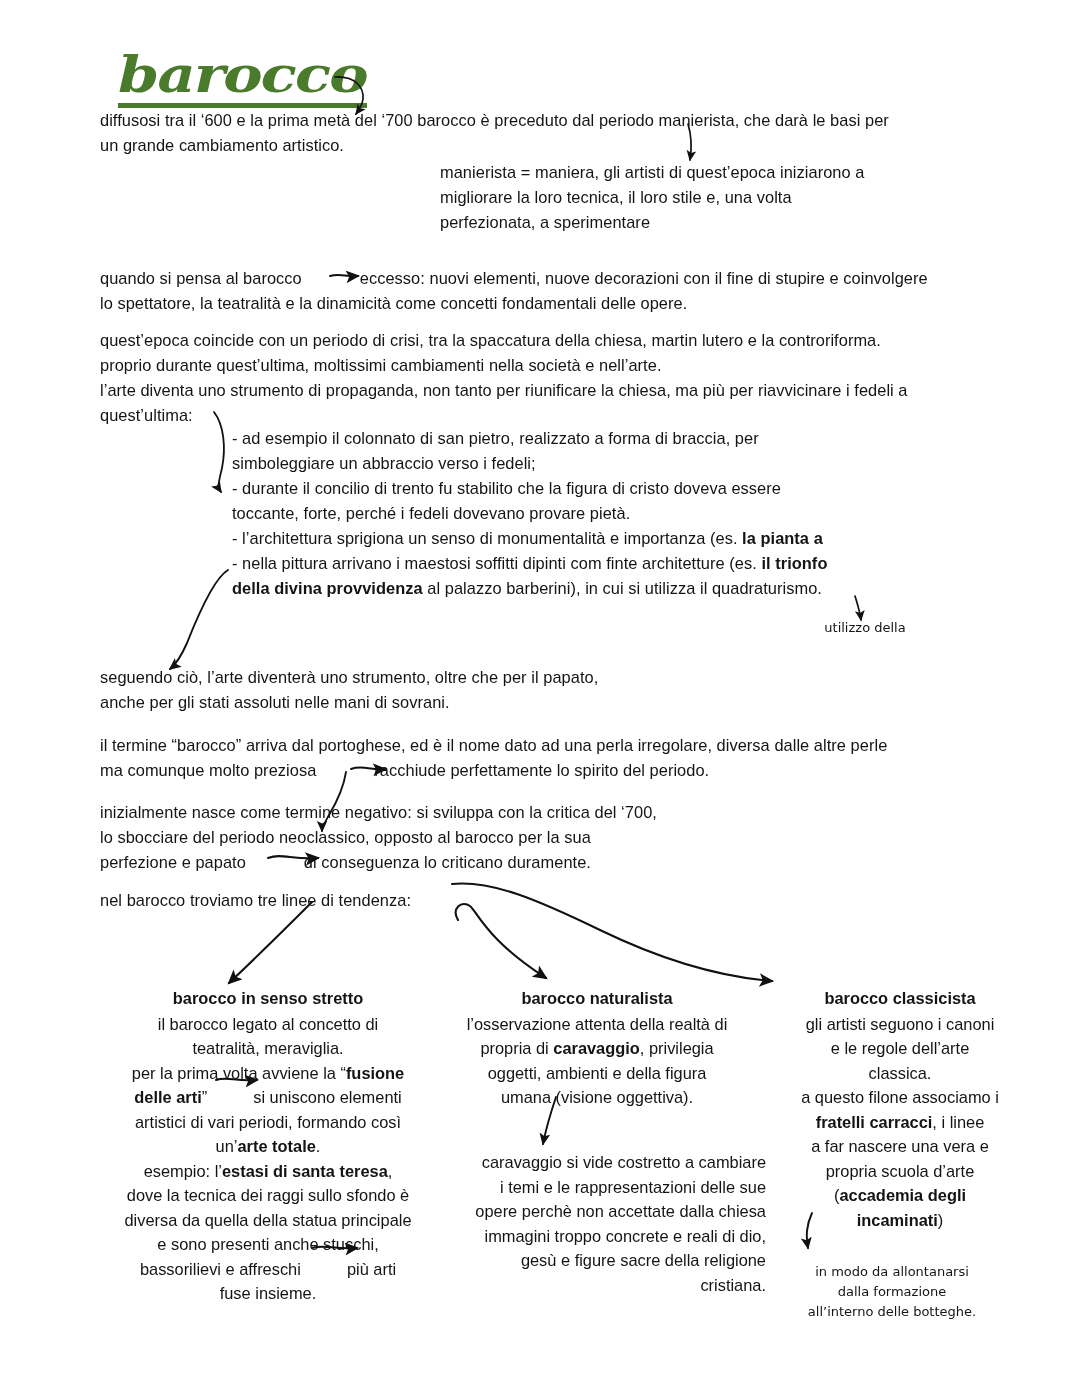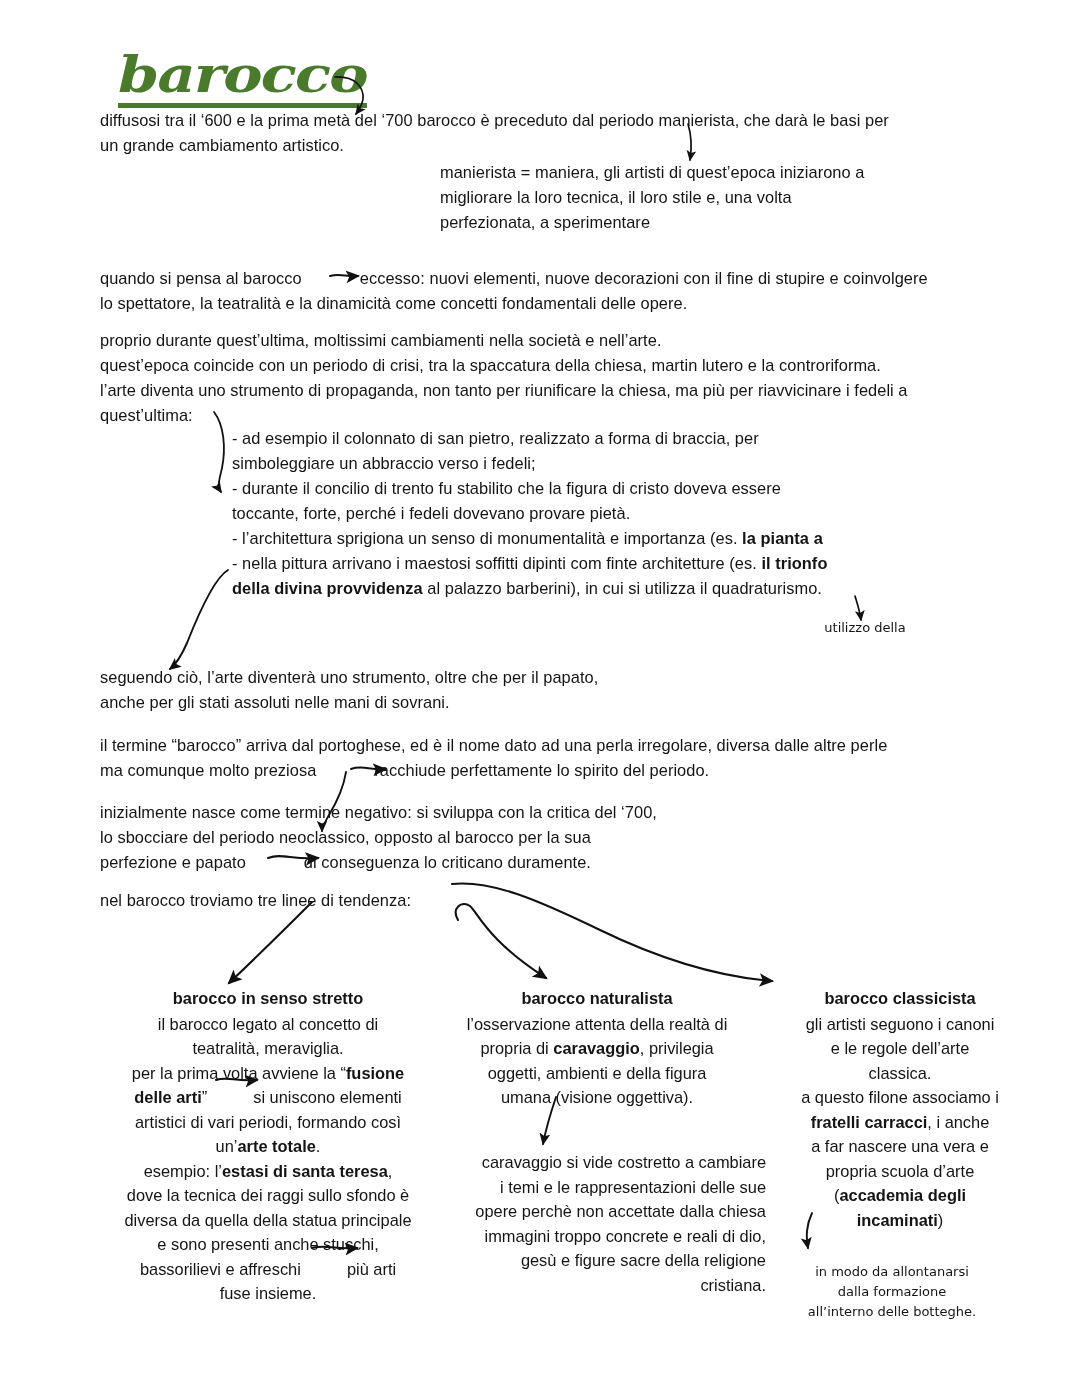--- a/index.html
+++ b/index.html
@@ -152,22 +152,22 @@
   </div>
 
   <div class="blk" style="left:100px; top:266px; width:900px;">
     <div>
       <span>quando si pensa al barocco</span><span class="inline-gap"></span><span>eccesso: nuovi elementi, nuove decorazioni con il fine di stupire e coinvolgere</span>
     </div>
     <div>lo spettatore, la teatralità e la dinamicità come concetti fondamentali delle opere.</div>
   </div>
 
   <div class="blk" style="left:100px; top:328px; width:910px;">
+    <div>quest’epoca coincide con un periodo di crisi, tra la spaccatura della chiesa, martin lutero e la controriforma.</div>
     <div>proprio durante quest’ultima, moltissimi cambiamenti nella società e nell’arte.</div>
-    <div>quest’epoca coincide con un periodo di crisi, tra la spaccatura della chiesa, martin lutero e la controriforma.</div>
     <div>l’arte diventa uno strumento di propaganda, non tanto per riunificare la chiesa, ma più per riavvicinare i fedeli a</div>
     <div>quest’ultima:</div>
   </div>
 
   <div class="blk" style="left:232px; top:426px; width:760px;">
     <div>
       <div>- ad esempio il colonnato di san pietro, realizzato a forma di braccia, per</div>
       <div>simboleggiare un abbraccio verso i fedeli;</div>
     </div>
     <div>
@@ -262,21 +262,21 @@
     <div>cristiana.</div>
   </div>
 
   <div class="col" style="left:762px; top:986px; width:276px;">
     <span class="head">barocco classicista</span>
     <div>gli artisti seguono i canoni</div>
     <div>e le regole dell’arte</div>
     <div>classica.</div>
     <div>a questo filone associamo i</div>
     <div>
-      <b>fratelli carracci</b><span>, i anche</span>
+      <b>fratelli carracci</b><span>, i linee</span>
     </div>
     <div>a far nascere una vera e</div>
     <div>propria scuola d’arte</div>
     <div>
       <span>(</span><b>accademia degli</b>
     </div>
     <div>
       <b>incaminati</b><span>)</span>
     </div>
   </div>

